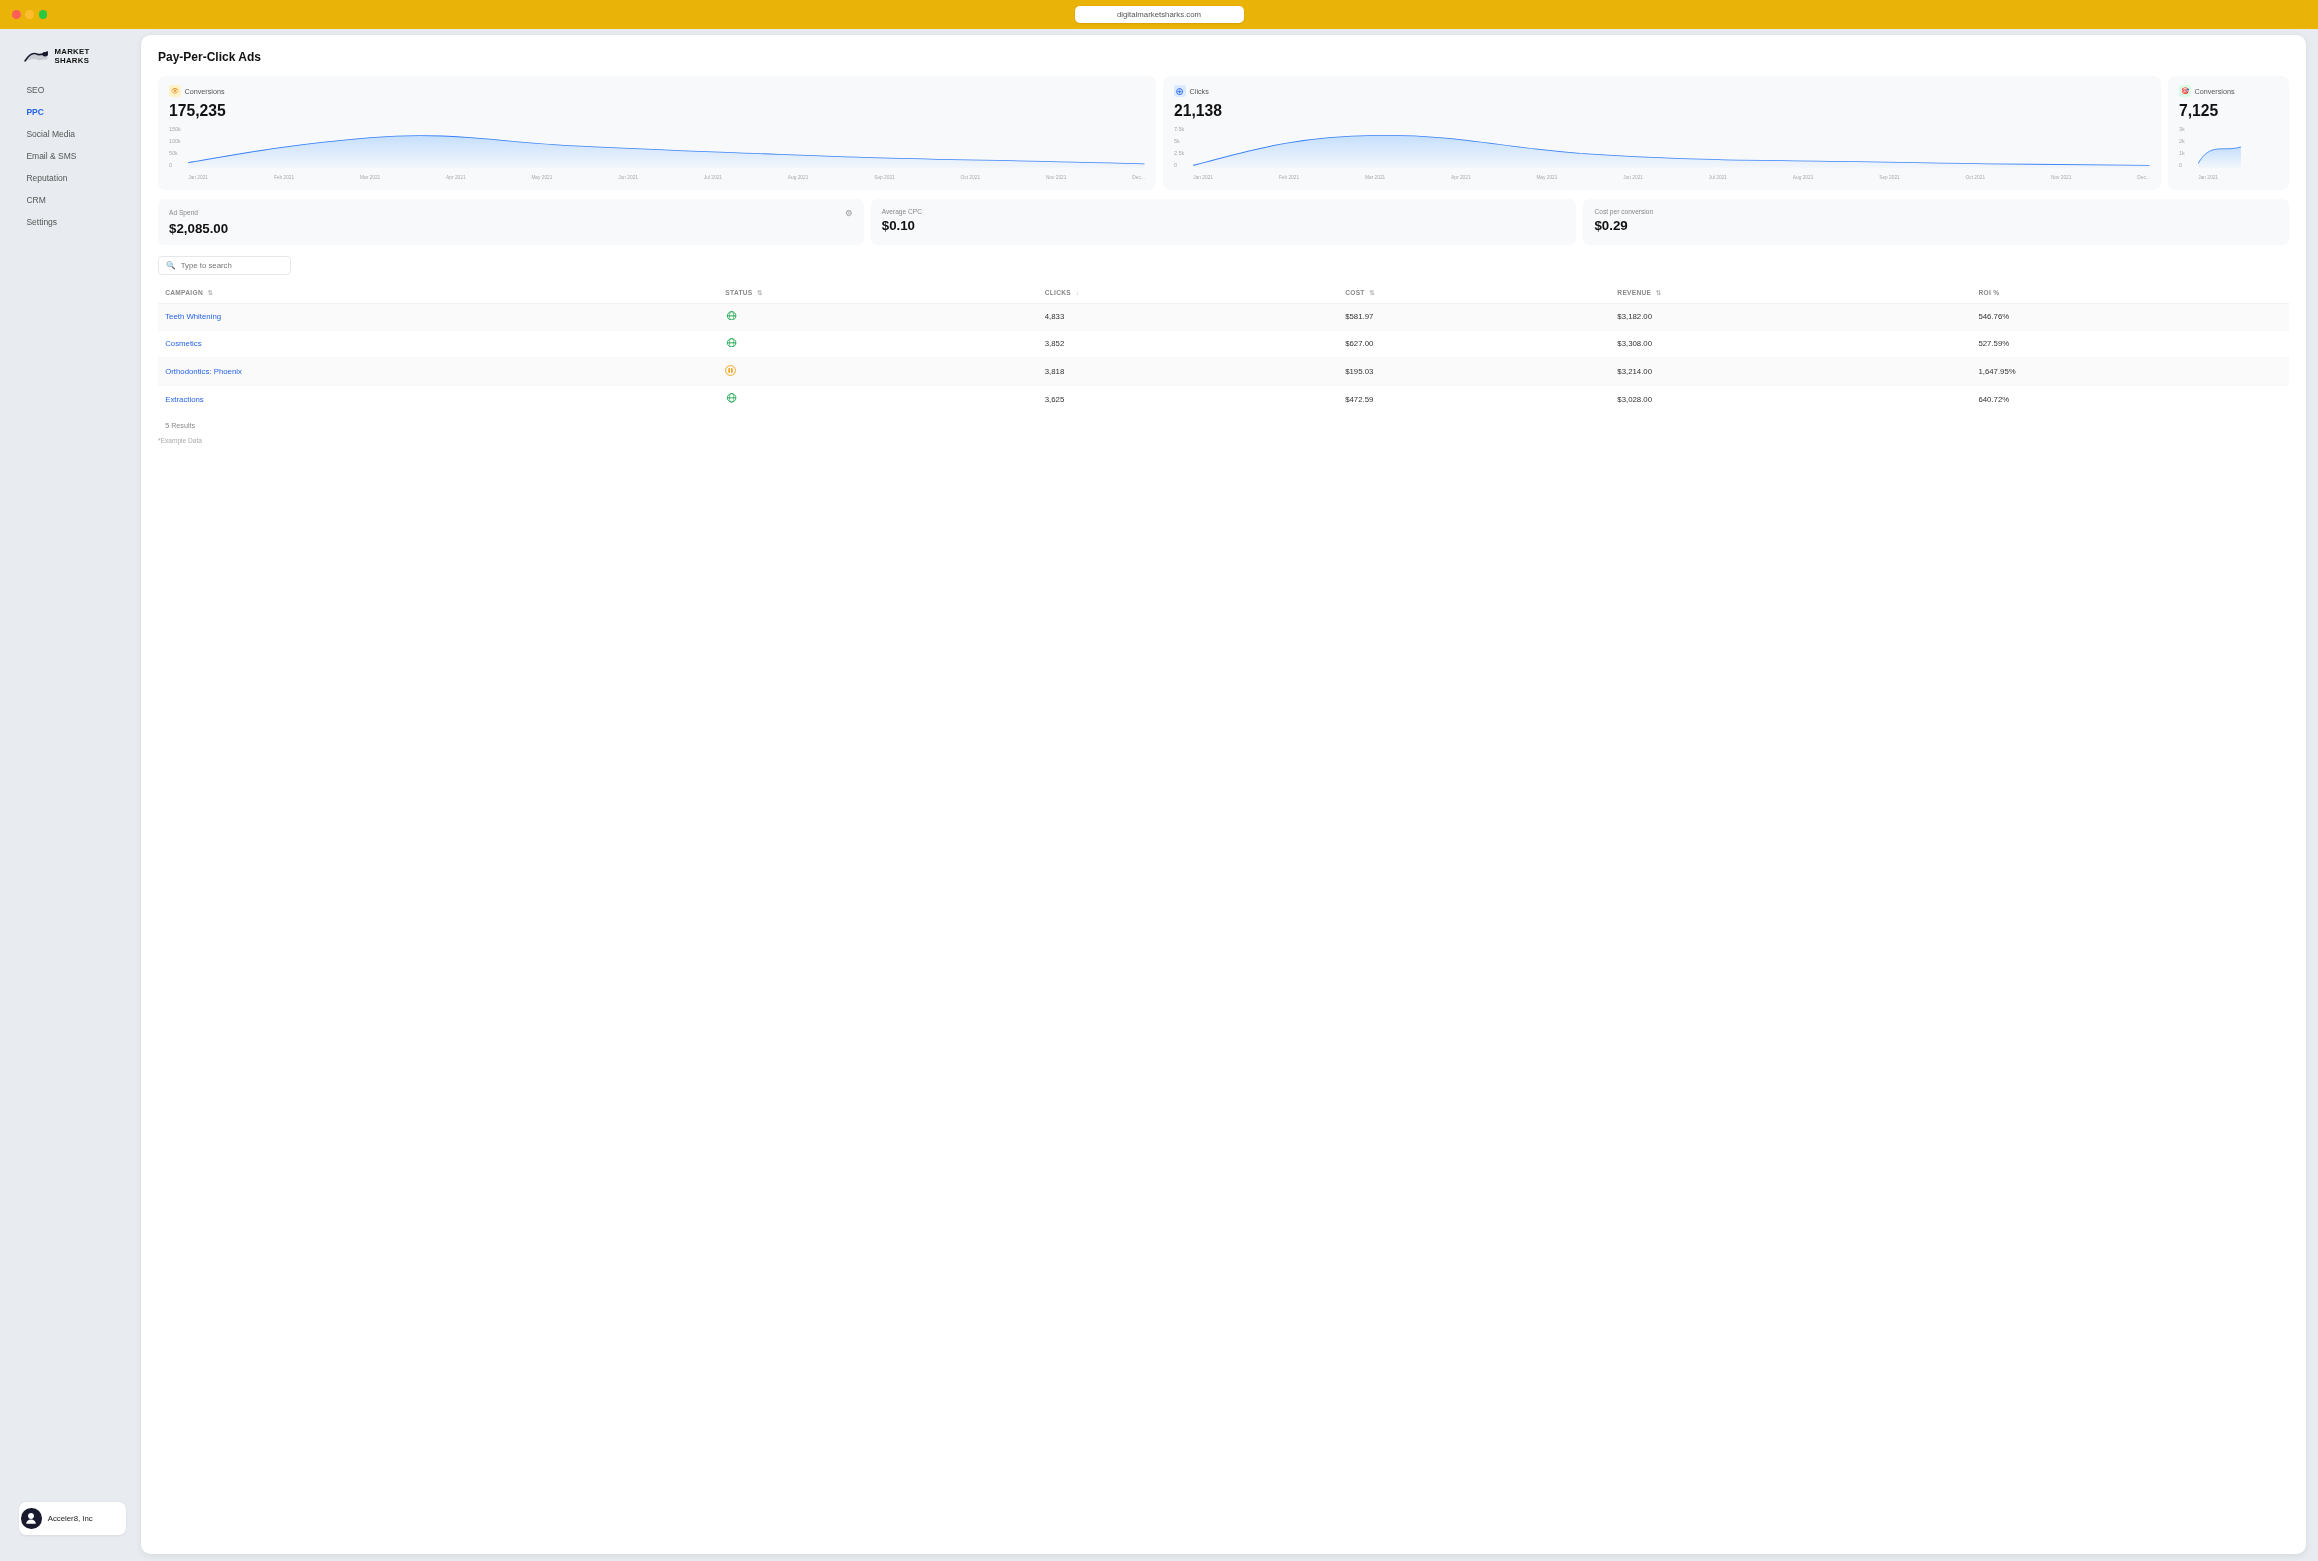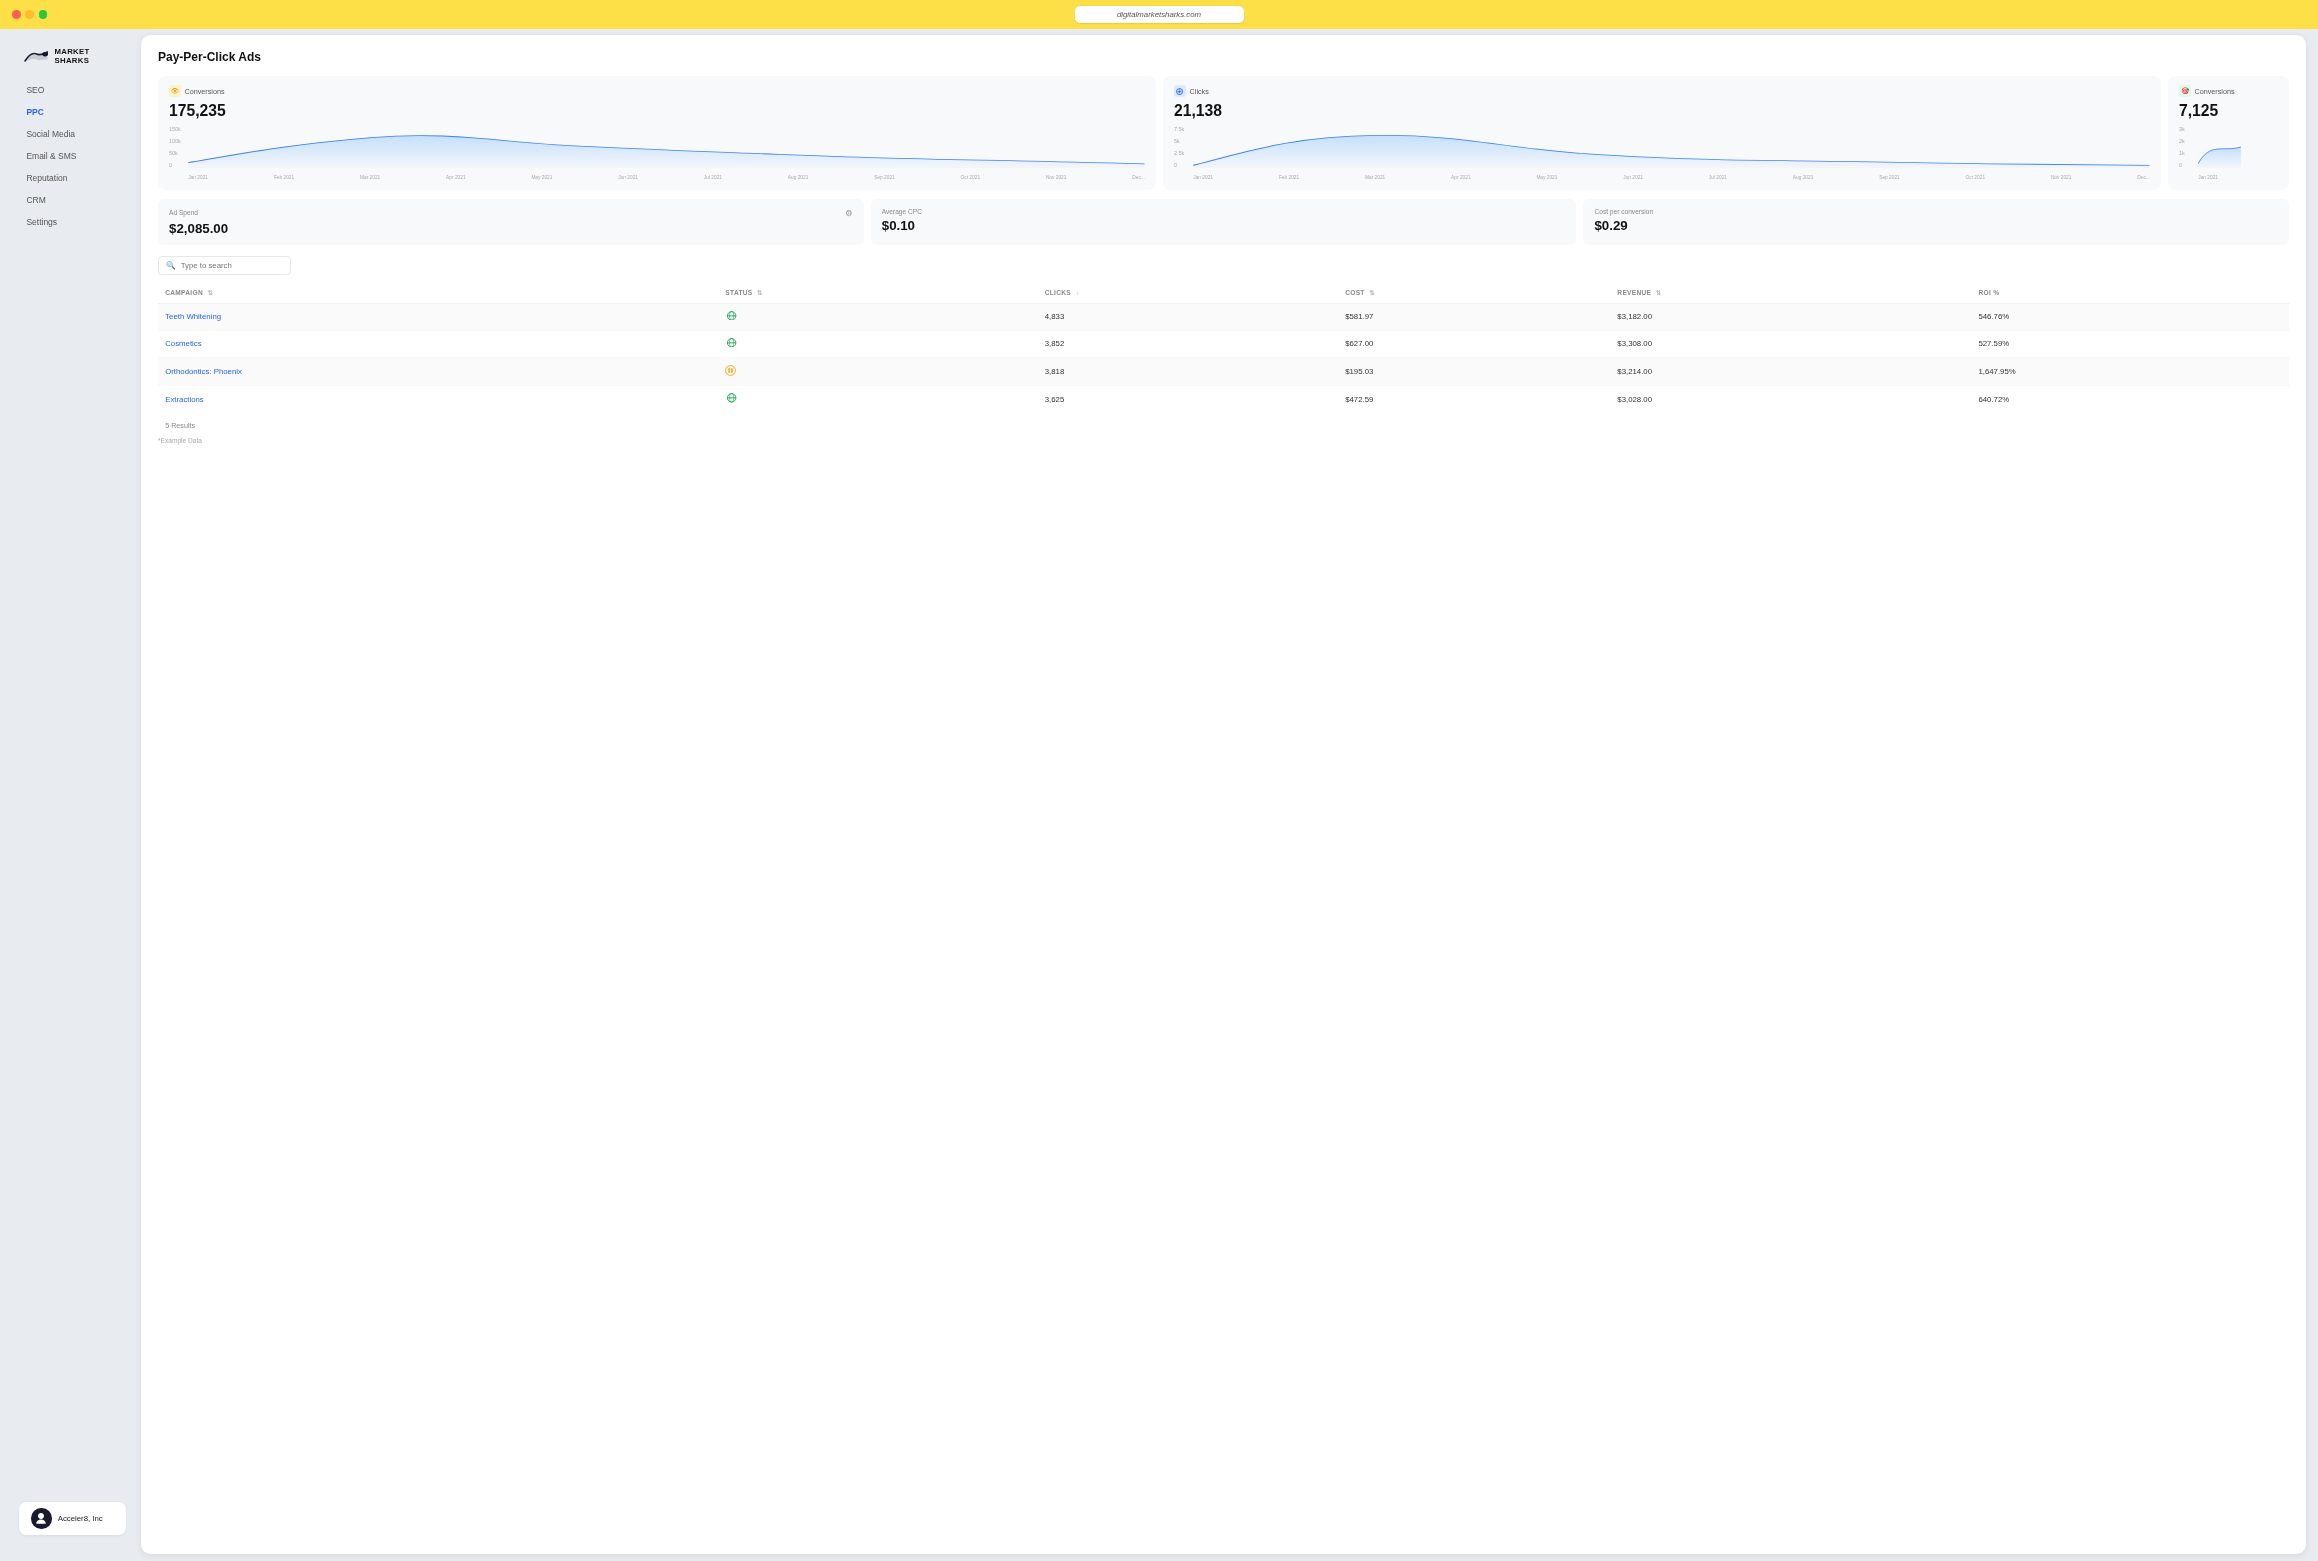--- a/index.html
+++ b/index.html
@@ -5,27 +5,26 @@
     * { box-sizing: border-box; margin: 0; padding: 0; }
     body {
       background: #e8ecf0;
       font-family: -apple-system, BlinkMacSystemFont, 'Segoe UI', sans-serif;
       min-height: 100vh;
       padding: 0;
     }
 
     
     .titlebar {
-      background: #fde047;
+      background: #eab308;
       height: 29px;
       display: flex;
       align-items: center;
       justify-content: center;
       position: relative;
-      font-style: italic;
     }
     .titlebar-dots {
       position: absolute;
       left: 12px;
       display: flex;
       gap: 4.8px;
     }
     .dot {
       width: 8.5px;
       height: 8.5px;
@@ -100,21 +99,21 @@
     }
     .sidebar-footer {
       padding: 7.2px;
     }
     .account-chip {
       display: flex;
       align-items: center;
       gap: 6px;
       background: white;
       border-radius: 7.2px;
-      padding: 6px 12px;
+      padding: 6px 2px;
       box-shadow: 0 0.6px 2.4px rgba(0,0,0,0.08);
     }
     .account-avatar {
       width: 20.5px;
       height: 20.5px;
       border-radius: 50%;
       background: #1a1a2e;
       display: flex;
       align-items: center;
       justify-content: center;

